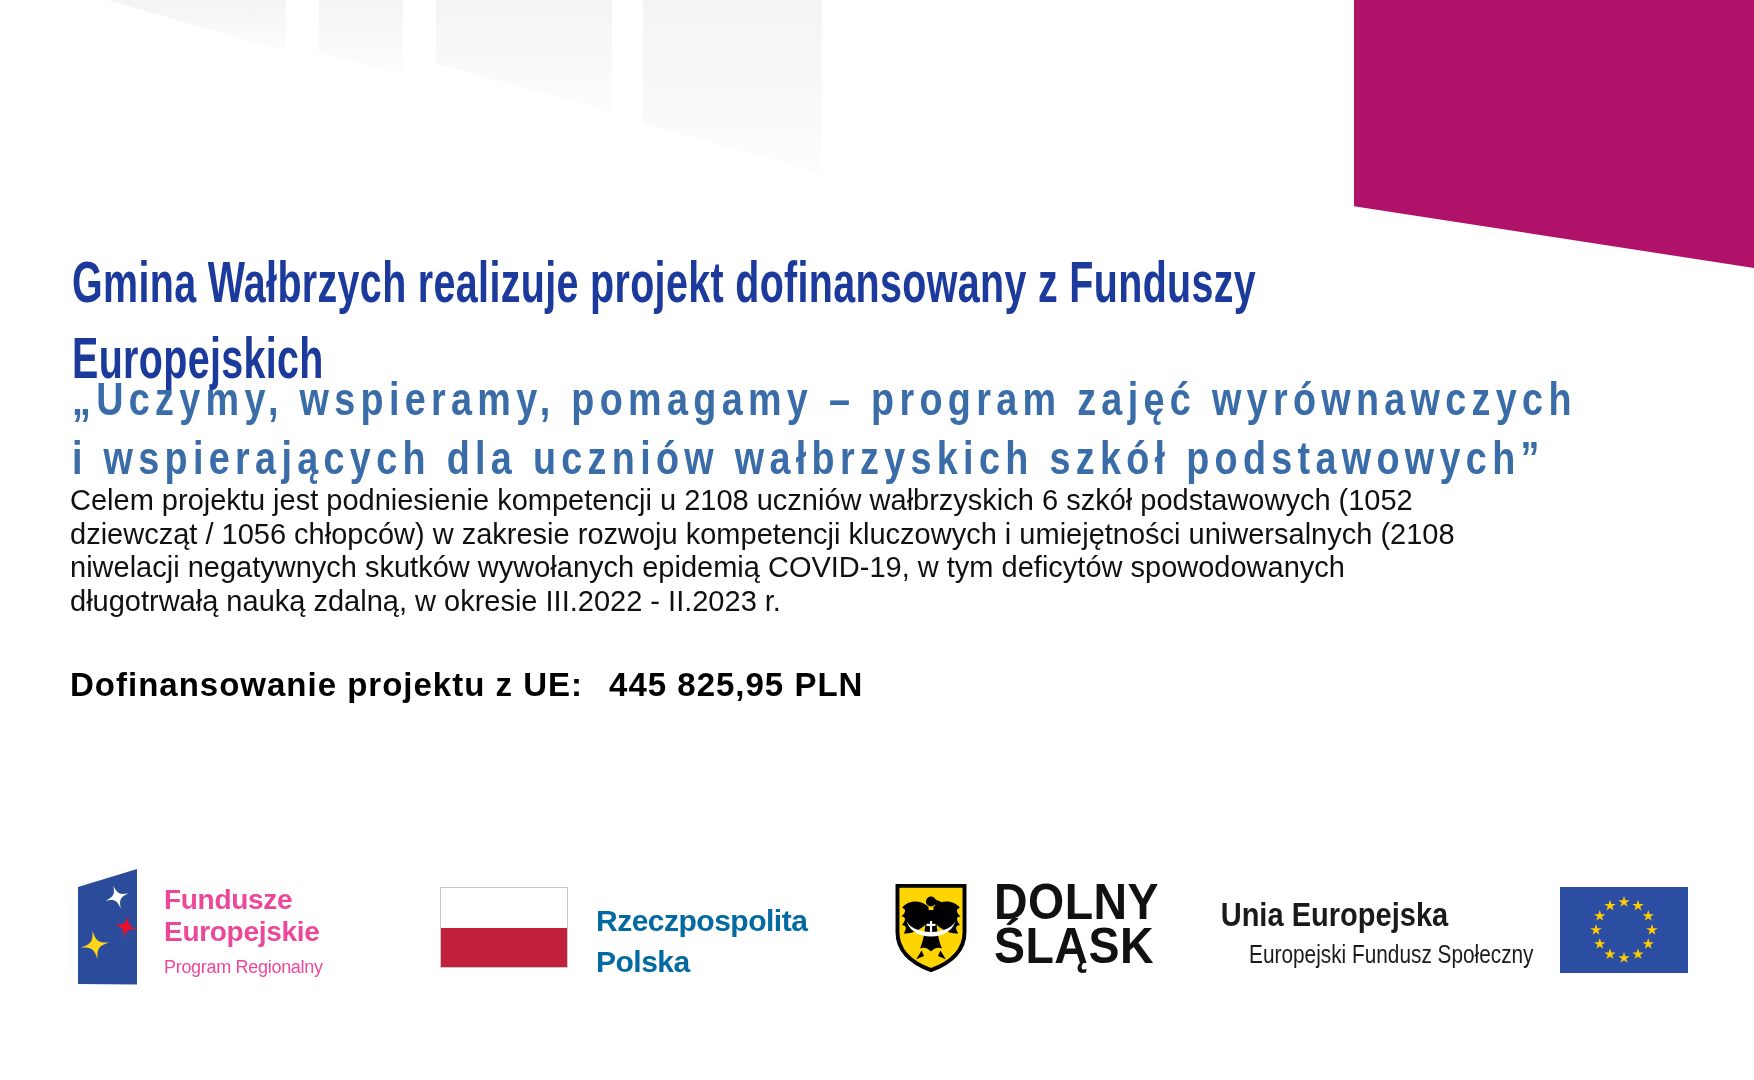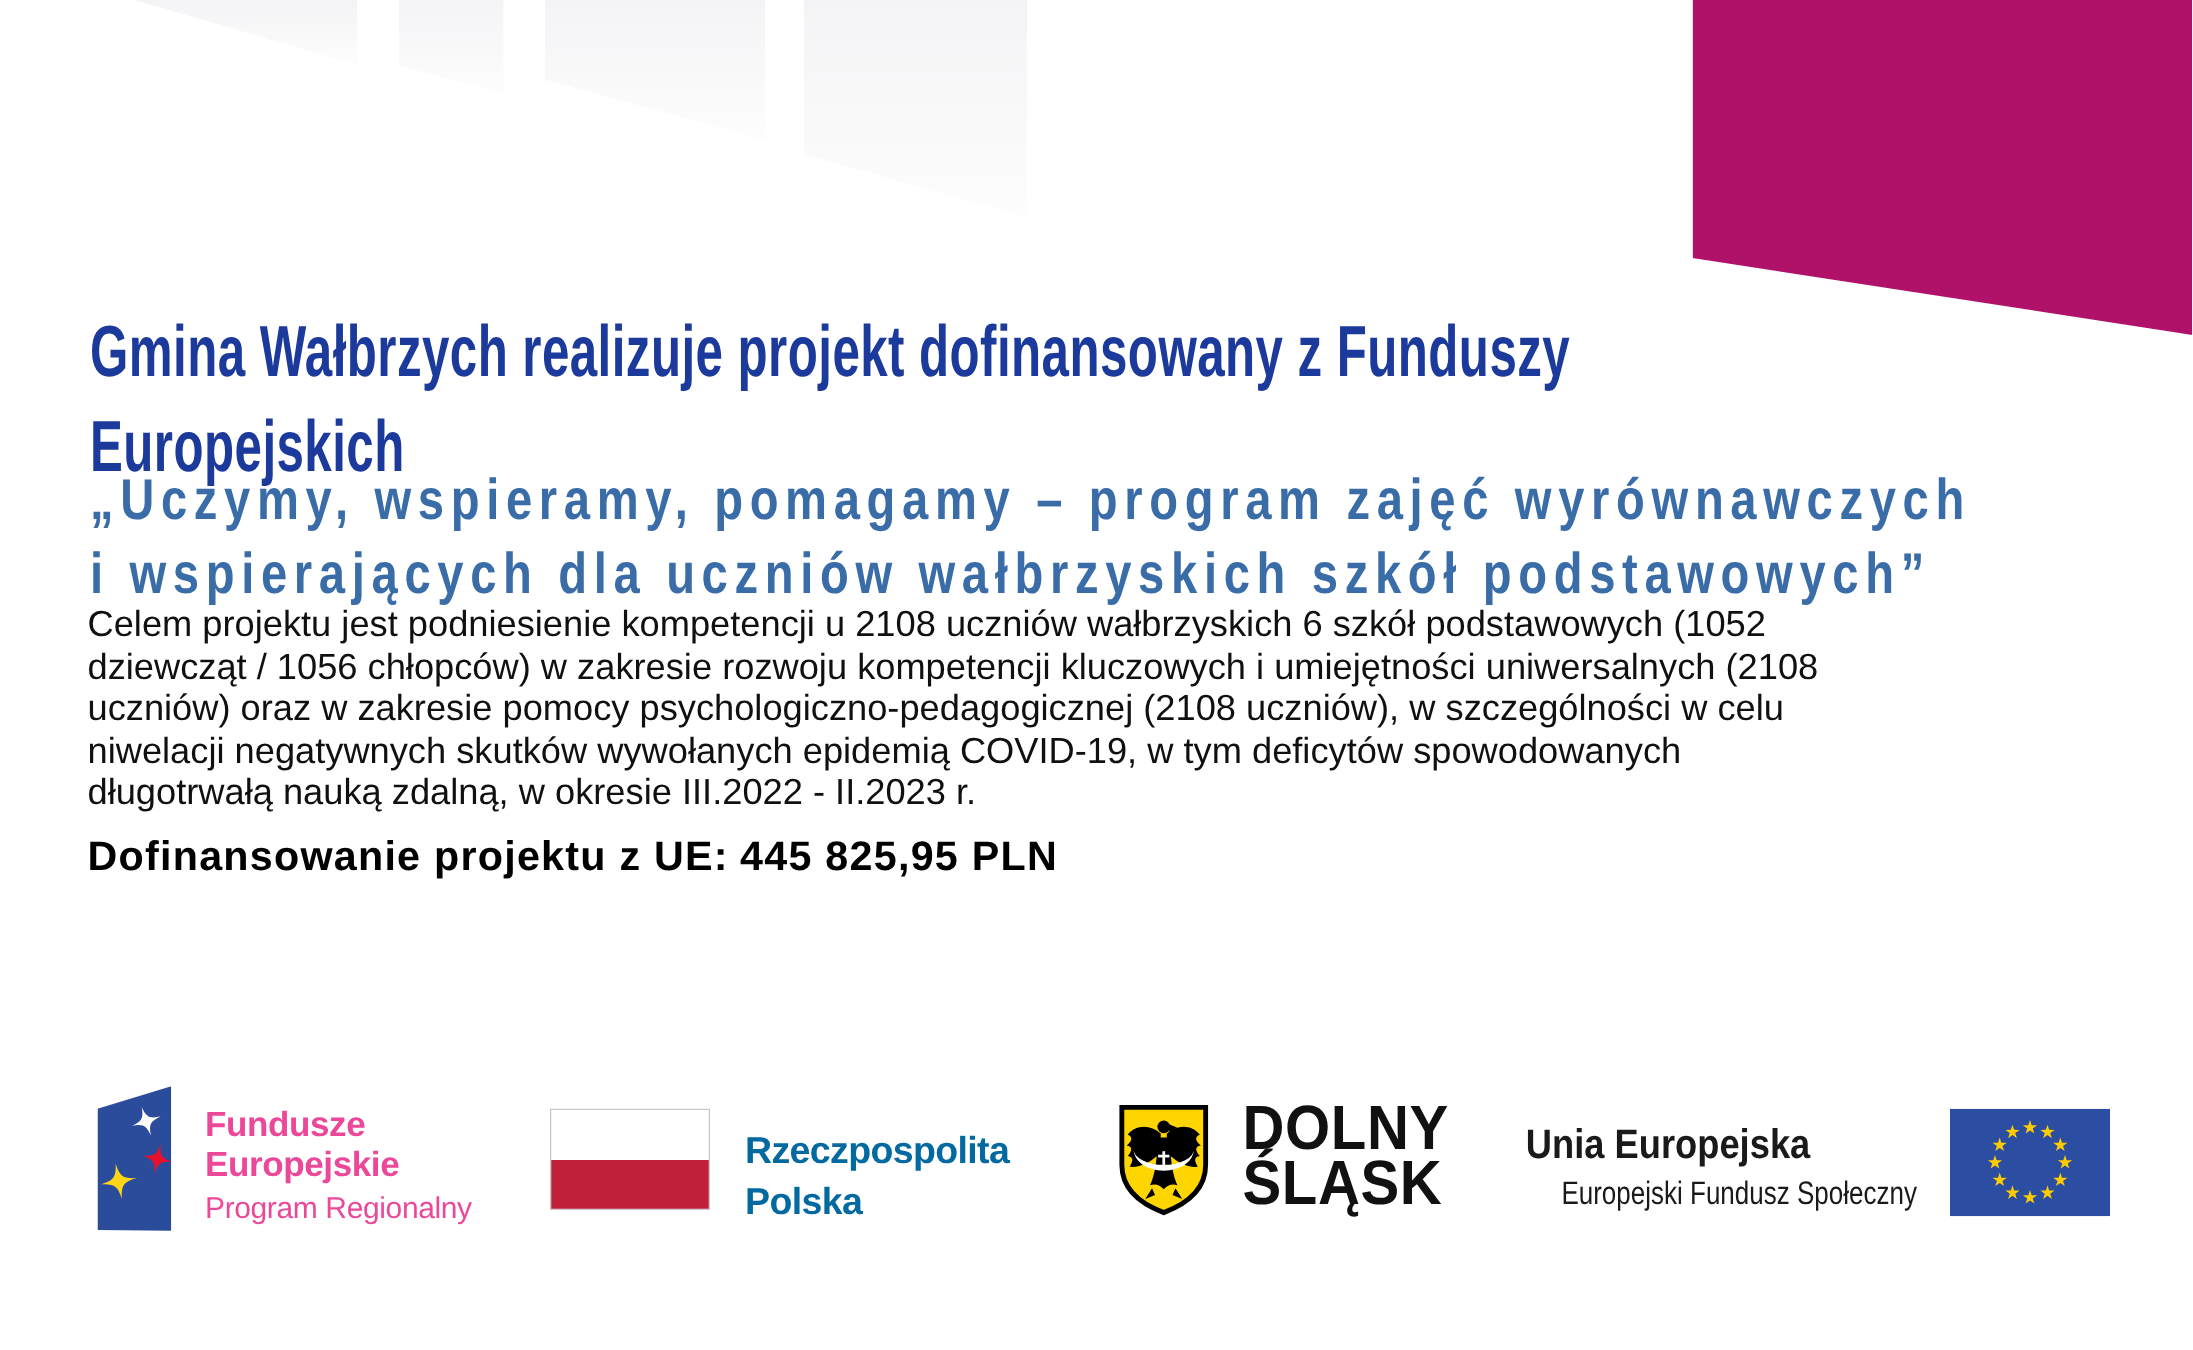--- a/index.html
+++ b/index.html
@@ -54,26 +54,26 @@
   
   .body-block{left:70px;top:484px;color:var(--body-black,#101010);}
   .body-line{
     font-size:29px;line-height:33.6px;letter-spacing:0px;white-space:nowrap;
   }
   
   .funding-line{
     left:70px;top:666px;color:#000;
     font-size:33px;font-weight:bold;letter-spacing:1px;white-space:nowrap;
   }
-  .funding-line .funding-value{margin-left:9px;text-align:right;}
+  .funding-line .funding-value{margin-left:26px;text-align:right;}
   
   .fe-flag{left:78px;top:869px;width:59px;height:116px;}
   .fe-text{left:164px;top:884px;color:#ec4899;}
   .fe-name{font-size:28px;font-weight:bold;line-height:32px;letter-spacing:-0.3px;white-space:nowrap;}
-  .fe-program{font-size:24px;font-weight:normal;line-height:26px;letter-spacing:-0.3px;margin-top:6px;white-space:nowrap;}
+  .fe-program{font-size:18px;font-weight:normal;line-height:26px;letter-spacing:-0.3px;margin-top:6px;white-space:nowrap;}
   .pl-flag{
     left:440px;top:887px;width:128px;height:81px;
     border:1px solid #c8c8c8;background:#ffffff;
   }
   .pl-flag .pl-red{position:absolute;left:0;right:0;bottom:0;height:50%;background:var(--poland-red,#C1203A);}
   .pl-text{left:596px;top:900px;color:#0369a1;}
   .pl-line{font-size:30px;font-weight:bold;line-height:41px;letter-spacing:-0.5px;white-space:nowrap;}
   .ds-crest{left:892px;top:882px;width:78px;height:92px;}
   .ds-text{left:994px;top:880px;color:#111;}
   .ds-line{
@@ -109,21 +109,20 @@
   </div>
 
   <div class="abs subtitle-block">
     <div class="subtitle-line">„Uczymy, wspieramy, pomagamy – program zajęć wyrównawczych</div>
     <div class="subtitle-line">i wspierających dla uczniów wałbrzyskich szkół podstawowych”</div>
   </div>
 
   <div class="abs body-block">
     <div class="body-line">Celem projektu jest podniesienie kompetencji u 2108 uczniów wałbrzyskich 6 szkół podstawowych (1052</div>
     <div class="body-line">dziewcząt / 1056 chłopców) w zakresie rozwoju kompetencji kluczowych i umiejętności uniwersalnych (2108</div>
-    <div class="body-line">uczniów) oraz w zakresie pomocy psychologiczno-pedagogicznej (2108 uczniów), w szczególności w celu</div>
     <div class="body-line">niwelacji negatywnych skutków wywołanych epidemią COVID-19, w tym deficytów spowodowanych</div>
     <div class="body-line">długotrwałą nauką zdalną, w okresie III.2022 - II.2023 r.</div>
   </div>
 
   <div class="abs funding-line">
     <span>Dofinansowanie projektu z UE:</span><span class="funding-value">445 825,95 PLN</span>
   </div>
 
   <svg class="abs fe-flag" viewBox="0 0 59 116" aria-hidden="true">
     <polygon points="0,18 59,0 59,115.5 0,115" fill="var(--fe-flag-blue,#2B4C9B)"></polygon>

